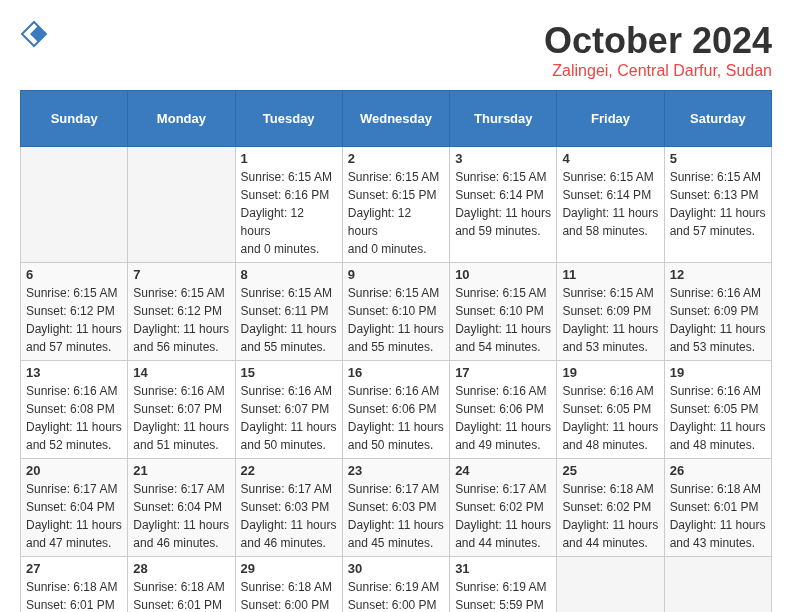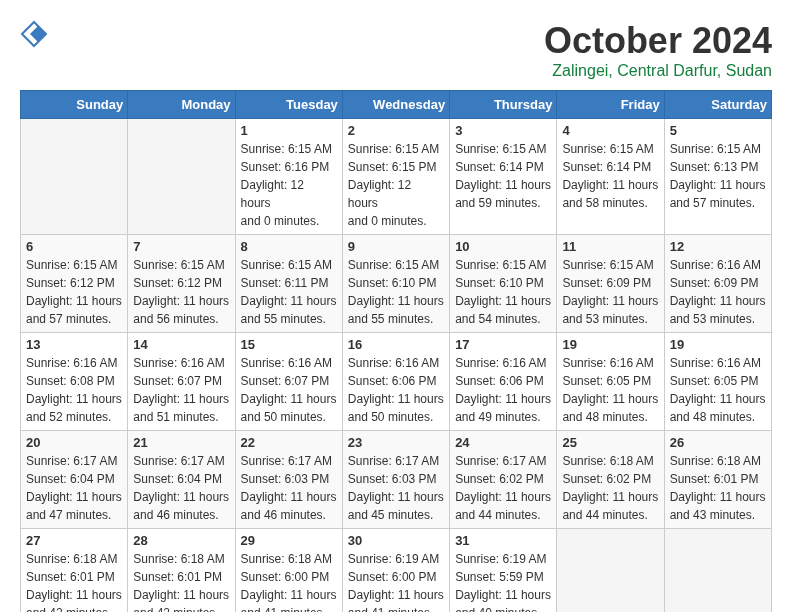--- a/index.html
+++ b/index.html
@@ -38,34 +38,34 @@
     .title-block {
       text-align: right;
     }
     .main-title {
       font-size: 36px;
       font-weight: bold;
       color: #333;
     }
     .subtitle {
       font-size: 16px;
-      color: #15803d;
+      color: #ef4444;
     }
     .calendar {
       width: 100%;
       border-collapse: collapse;
       border: 1px solid #ccc;
     }
     .calendar th {
       background-color: #3a7abf;
       color: #fff;
       font-size: 13px;
       font-weight: bold;
-      padding: 6px 4px;
-      text-align: right;
+      padding: 20px 4px;
+      text-align: center;
       border: 1px solid #2e6aa8;
     }
     .calendar td {
       vertical-align: top;
       padding: 4px 5px;
       border: 1px solid #ccc;
       width: calc(100% / 7);
       min-height: 80px;
       font-size: 10.5px;
       color: #333;

